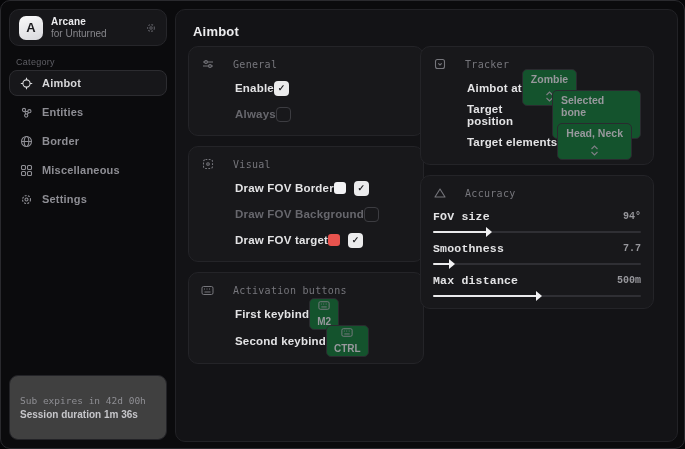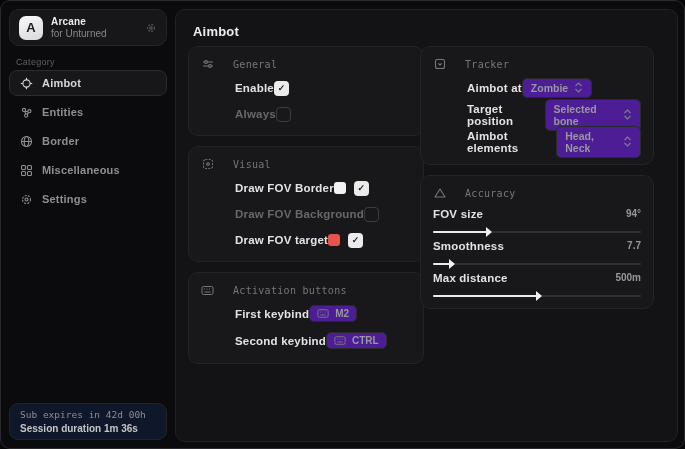--- a/index.html
+++ b/index.html
@@ -22,21 +22,21 @@
 
   .category{position:absolute;left:15px;top:56px;font-size:9px;color:#5e5e64;letter-spacing:.3px;}
   .nav{position:absolute;left:8px;top:69px;width:158px;display:flex;flex-direction:column;gap:3px;}
   .nav-item{height:26px;border-radius:8px;display:flex;align-items:center;gap:9px;
             padding:0 10px;box-sizing:border-box;color:#8e8e94;border:1px solid transparent;cursor:pointer;}
   .nav-item.active{background:#17171a;border-color:#2c2c30;color:#d8d8da;}
   .nav-item .nlabel{font-size:11px;font-weight:600;letter-spacing:.2px;}
   .nicon{display:flex;width:13px;justify-content:center;}
 
   .status-card{position:absolute;left:8px;bottom:8px;width:158px;box-sizing:border-box;
-               border:1px solid #232327;border-radius:9px;padding:5px 10px;background:#0f172a;}
+               border:1px solid #232327;border-radius:9px;padding:19px 10px;background:#404040;}
   .status-line1{font-family:"DejaVu Sans Mono",monospace;font-size:9.5px;color:#8e8e93;white-space:nowrap;}
   .status-line2{font-size:10px;font-weight:600;color:#c6c6ca;margin-top:3px;white-space:nowrap;}
 
   
   .main{position:absolute;left:174px;top:8px;width:503px;height:433px;box-sizing:border-box;
         background:#131316;border:1px solid #222226;border-radius:10px;}
   .page-title{position:absolute;left:17px;top:14px;font-size:13px;font-weight:700;color:#ededef;letter-spacing:.2px;}
 
   .col{position:absolute;top:36px;display:flex;flex-direction:column;gap:10px;}
   .col-left{left:12px;width:236px;}
@@ -55,27 +55,27 @@
   .right-group{display:flex;align-items:center;gap:8px;}
 
   .checkbox{width:15px;height:15px;border-radius:4px;box-sizing:border-box;cursor:pointer;
             display:flex;align-items:center;justify-content:center;font-size:9px;font-weight:700;}
   .checkbox.checked{background:#ebebec;color:#1c1c1f;}
   .checkbox.checked::after{content:"✓";}
   .checkbox.unchecked{border:1.5px solid #3c3c41;background:transparent;}
 
   .swatch{width:12px;height:12px;border-radius:3px;cursor:pointer;}
 
-  .chip{display:flex;align-items:center;gap:6px;background:#4c1d95;border:1px solid #2a2a2f;
-        border-radius:5px;padding:2px 7px;color:#98989d;font-size:10px;font-weight:600;cursor:pointer;}
+  .chip{display:flex;align-items:center;gap:6px;background:#14532d;border:1px solid #2a2a2f;
+        border-radius:5px;padding:2px 7px;color:#98989d;font-size:10px;font-weight:600;cursor:pointer;flex-direction:column;}
   .chip .cicon{display:flex;color:#7e7e84;}
   .dd{font-size:10.5px;padding:3px 8px;}
 
   .acc-group{margin-top:7px;}
-  .acc-line{display:flex;align-items:flex-start;justify-content:space-between;height:16px;}
+  .acc-line{display:flex;align-items:center;justify-content:space-between;height:16px;font-family:Liberation Mono, monospace;}
   .acc-val{font-size:10px;font-weight:600;color:#97979c;}
   .slider{position:relative;height:2px;background:#2f2f34;border-radius:2px;margin-top:7px;cursor:pointer;}
   .fill{position:absolute;left:0;top:0;height:2px;background:#eaeaec;border-radius:2px;}
   .thumb{position:absolute;right:-5px;top:-4px;width:0;height:0;
          border-left:6px solid #f2f2f4;border-top:5px solid transparent;border-bottom:5px solid transparent;}
 </style>
 </head>
 <body>
 
 <div class="window">
@@ -278,21 +278,21 @@
           <span class="chip dd">
             <span>Selected bone</span>
             <span class="cicon">
               <svg width="9" height="11" viewBox="0 0 9 11" fill="none" stroke="currentColor" stroke-width="1.2">
                 <path d="M1.5 4L4.5 1l3 3M1.5 7l3 3 3-3"></path>
               </svg>
               </span>
           </span>
         </div>
         <div class="row row-tall">
-          <span class="lbl">Aimbot elements</span>
+          <span class="lbl">Target elements</span>
           <span class="chip dd">
             <span>Head, Neck</span>
             <span class="cicon">
               <svg width="9" height="11" viewBox="0 0 9 11" fill="none" stroke="currentColor" stroke-width="1.2">
                 <path d="M1.5 4L4.5 1l3 3M1.5 7l3 3 3-3"></path>
               </svg>
               </span>
           </span>
         </div>
       </div>

